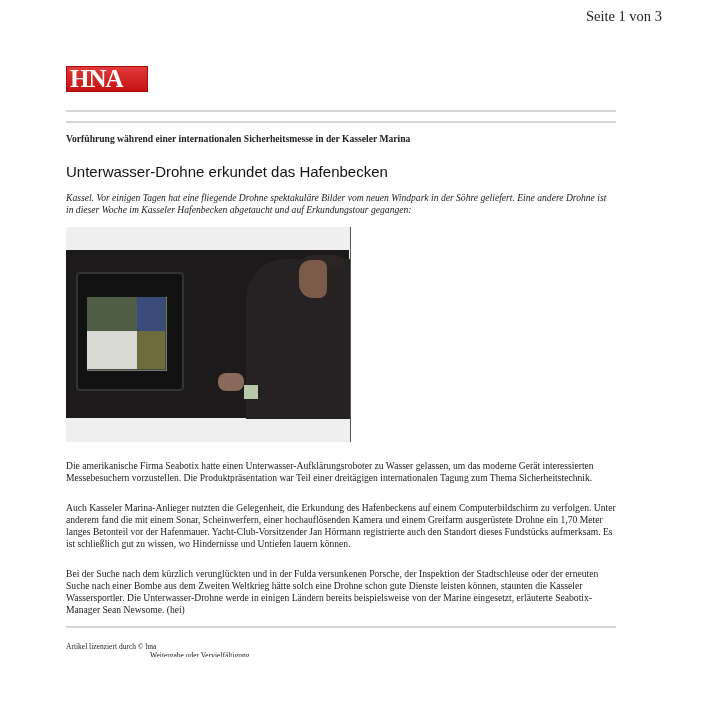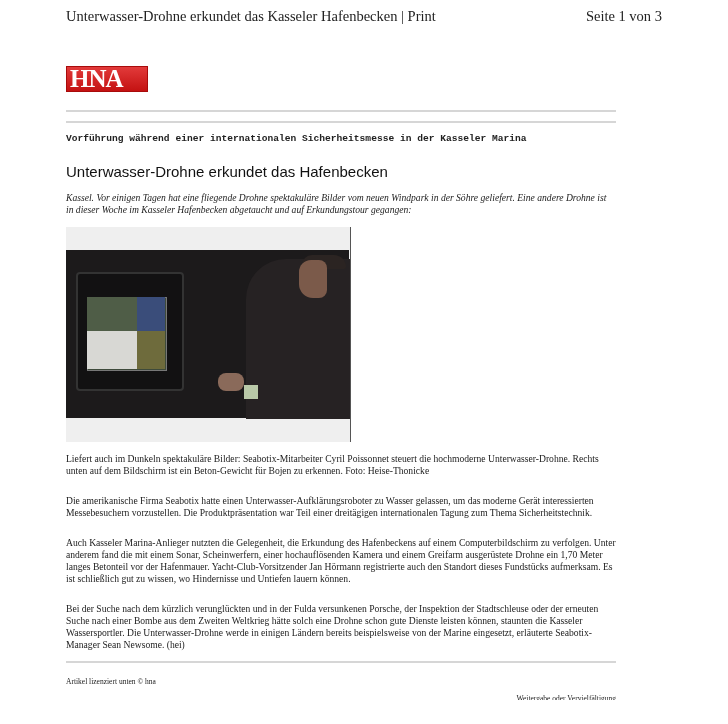--- a/index.html
+++ b/index.html
@@ -19,21 +19,21 @@
   .logo-de { position: absolute; left: 55px; top: 9px; font-family: "Liberation Sans", sans-serif;
     font-weight: bold; font-size: 10px; color: #fff; margin-left: 36px; }
 
   .rule { height: 2px; background: #d6d6d6; width: 550px; }
   .rule-top { margin-top: 14px; }
 
   .meta { margin-top: 11px; font-family: "Liberation Serif", serif; font-size: 7.5px; line-height: 12px; color: #222; }
 
   .rule-meta { margin-top: 9px; }
 
-  .kicker { margin-top: 10px; font-family: Liberation Mono, monospace; font-weight: bold; font-size: 9.6px; color: #222; }
+  .kicker { margin-top: 10px; font-family: Liberation Serif, serif; font-weight: bold; font-size: 9.6px; color: #222; }
   .headline { margin-top: 19px; font-family: "Liberation Sans", sans-serif; font-size: 15px; color: #111; }
 
   .body-text { font-family: "Liberation Serif", serif; font-size: 9.6px; line-height: 12px; color: #222; }
   .lead { margin-top: 12px; font-style: italic; }
 
   .photo { position: relative; margin-top: 11px; width: 285px; height: 215px; background: #efefef;
     border-right: 1.5px solid #555; box-sizing: border-box; overflow: hidden; }
   .photo-dark { position: absolute; left: 0; top: 23px; width: 283px; height: 168px; background: #1c1a1b; }
   .ph-case { position: absolute; left: 10px; top: 45px; width: 104px; height: 115px; background: #121112;
     border: 2px solid #333; border-radius: 4px; }
@@ -47,27 +47,26 @@
   .ph-face { position: absolute; left: 233px; top: 33px; width: 28px; height: 38px; background: #7b5a4a; border-radius: 12px 8px 8px 14px; }
   .ph-hair { position: absolute; left: 236px; top: 28px; width: 44px; height: 14px; background: #2b2422; border-radius: 10px 12px 2px 2px; }
   .ph-hand { position: absolute; left: 152px; top: 146px; width: 26px; height: 18px; background: #8a6a5a; border-radius: 8px; }
   .ph-stripe { position: absolute; left: 178px; top: 158px; width: 14px; height: 14px; background: #b9c9a8; }
 
   .caption { margin-top: 11px; }
   .para { margin-top: 18px; }
 
   .rule-bottom { margin-top: 10px; }
   .license { margin-top: 14px; font-family: "Liberation Serif", serif; font-size: 7.5px; color: #222; }
-  .clip-line { margin-top: 8px; margin-left: 84px; font-family: "Liberation Serif", serif; font-size: 7.5px; color: #222; height: 6px; overflow: hidden; text-align: right; }
+  .clip-line { margin-top: 0; margin-left: 84px; font-family: "Liberation Serif", serif; font-size: 7.5px; color: #222; height: 6px; overflow: hidden; }
 </style>
 </head>
 <body>
 
 <div class="print-header">
-  <span class="print-title">Unterwasser-Drohne erkundet das Kasseler Hafenbecken | Print</span>
   <span class="print-page">Seite 1 von 3</span>
 </div>
 
 <div class="page">
   <div class="logo">
     <span class="logo-main">HNA</span>
     <span class="logo-de">.DE</span>
   </div>
 
   <div class="rule rule-top"></div>
@@ -88,23 +87,22 @@
     <div class="ph-screen-b"></div>
     <div class="ph-screen-c"></div>
     <div class="ph-screen-d"></div>
     <div class="ph-man"></div>
     <div class="ph-hair"></div>
     <div class="ph-face"></div>
     <div class="ph-hand"></div>
     <div class="ph-stripe"></div>
   </div>
 
-  <div class="body-text caption">Liefert auch im Dunkeln spektakuläre Bilder: Seabotix-Mitarbeiter Cyril Poissonnet steuert die hochmoderne Unterwasser-Drohne. Rechts unten auf dem Bildschirm ist ein Beton-Gewicht für Bojen zu erkennen. Foto: Heise-Thonicke</div>
 
   <div class="body-text para">Die amerikanische Firma Seabotix hatte einen Unterwasser-Aufklärungsroboter zu Wasser gelassen, um das moderne Gerät interessierten Messebesuchern vorzustellen. Die Produktpräsentation war Teil einer dreitägigen internationalen Tagung zum Thema Sicherheitstechnik.</div>
   <div class="body-text para">Auch Kasseler Marina-Anlieger nutzten die Gelegenheit, die Erkundung des Hafenbeckens auf einem Computerbildschirm zu verfolgen. Unter anderem fand die mit einem Sonar, Scheinwerfern, einer hochauflösenden Kamera und einem Greifarm ausgerüstete Drohne ein 1,70 Meter langes Betonteil vor der Hafenmauer. Yacht-Club-Vorsitzender Jan Hörmann registrierte auch den Standort dieses Fundstücks aufmerksam. Es ist schließlich gut zu wissen, wo Hindernisse und Untiefen lauern können.</div>
   <div class="body-text para">Bei der Suche nach dem kürzlich verunglückten und in der Fulda versunkenen Porsche, der Inspektion der Stadtschleuse oder der erneuten Suche nach einer Bombe aus dem Zweiten Weltkrieg hätte solch eine Drohne schon gute Dienste leisten können, staunten die Kasseler Wassersportler. Die Unterwasser-Drohne werde in einigen Ländern bereits beispielsweise von der Marine eingesetzt, erläuterte Seabotix-Manager Sean Newsome. (hei)</div>
 
   <div class="rule rule-bottom"></div>
 
-  <div class="license">Artikel lizenziert unten © hna</div>
+  <div class="license">Artikel lizenziert durch © hna</div>
   <div class="clip-line">Weitergabe oder Vervielfältigung</div>
 </div>
 
 </body></html>

